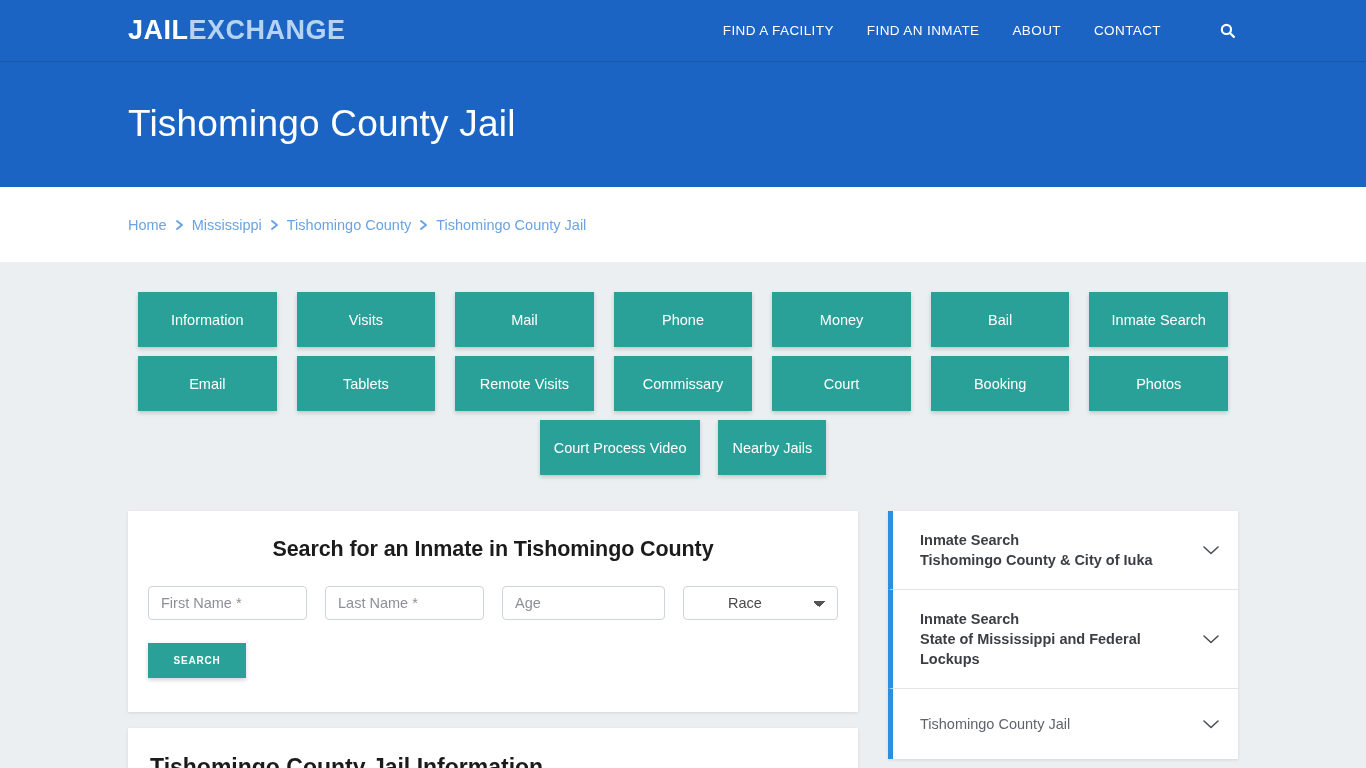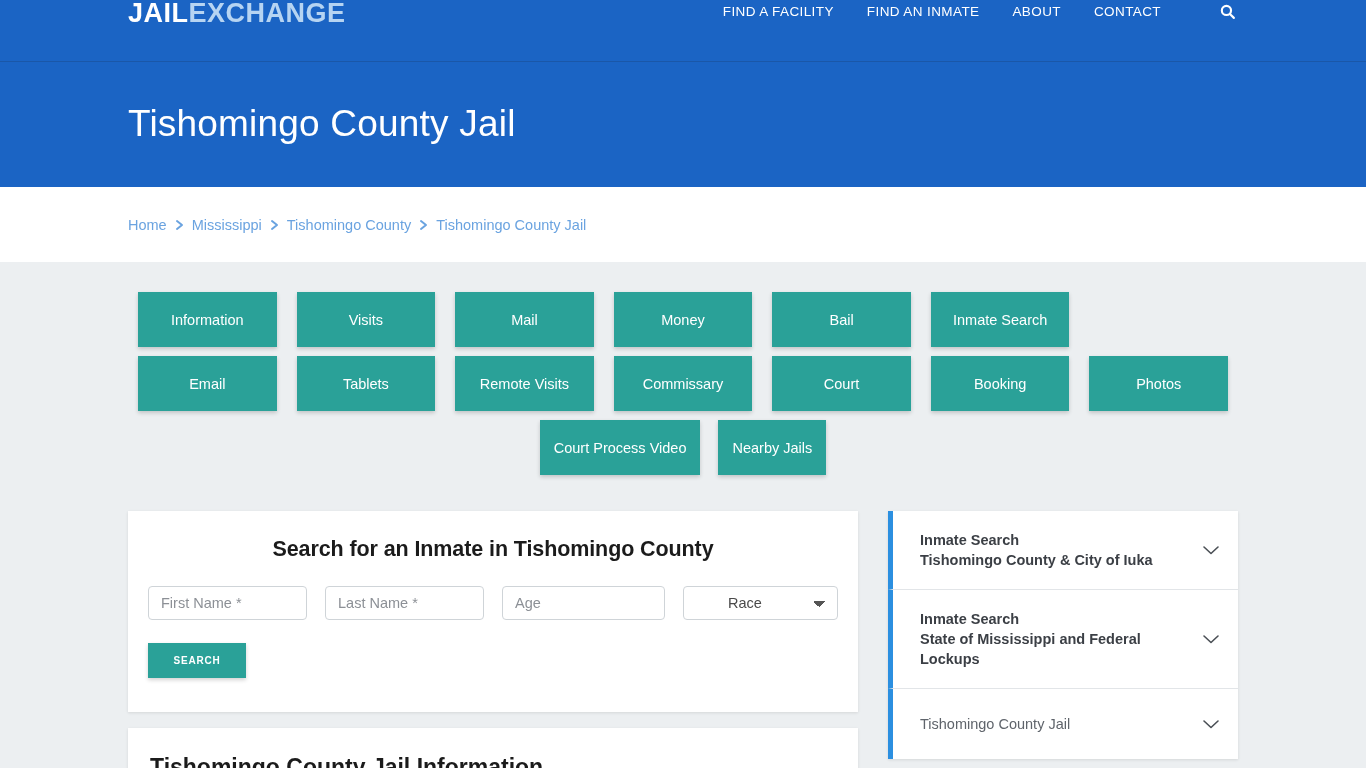--- a/index.html
+++ b/index.html
@@ -11,21 +11,21 @@
     background: #eceff1;
     font-family: "Liberation Sans", sans-serif;
     -webkit-font-smoothing: antialiased;
   }
 
   
   .topbar {
     height: 62px;
     background: #1b64c4;
     display: flex;
-    align-items: flex-start;
+    align-items: center;
     position: relative;
     border-bottom: 1px solid #1a57a8;
   }
   .logo {
     margin-left: 128px;
     font-size: 27px;
     font-weight: bold;
     letter-spacing: 0.5px;
     line-height: 1;
     white-space: nowrap;
@@ -301,20 +301,21 @@
     <a class="crumb last">Tishomingo County Jail</a>
   </div>
 </div>
 
 <div class="page">
 
   <div class="btn-grid">
     <button class="tile">Information</button>
     <button class="tile">Visits</button>
     <button class="tile">Mail</button>
+    <button class="tile">Phone</button>
     <button class="tile">Money</button>
     <button class="tile">Bail</button>
     <button class="tile">Inmate Search</button>
   </div>
 
   <div class="btn-grid" style="margin-top:9px;">
     <button class="tile">Email</button>
     <button class="tile">Tablets</button>
     <button class="tile">Remote Visits</button>
     <button class="tile">Commissary</button>

